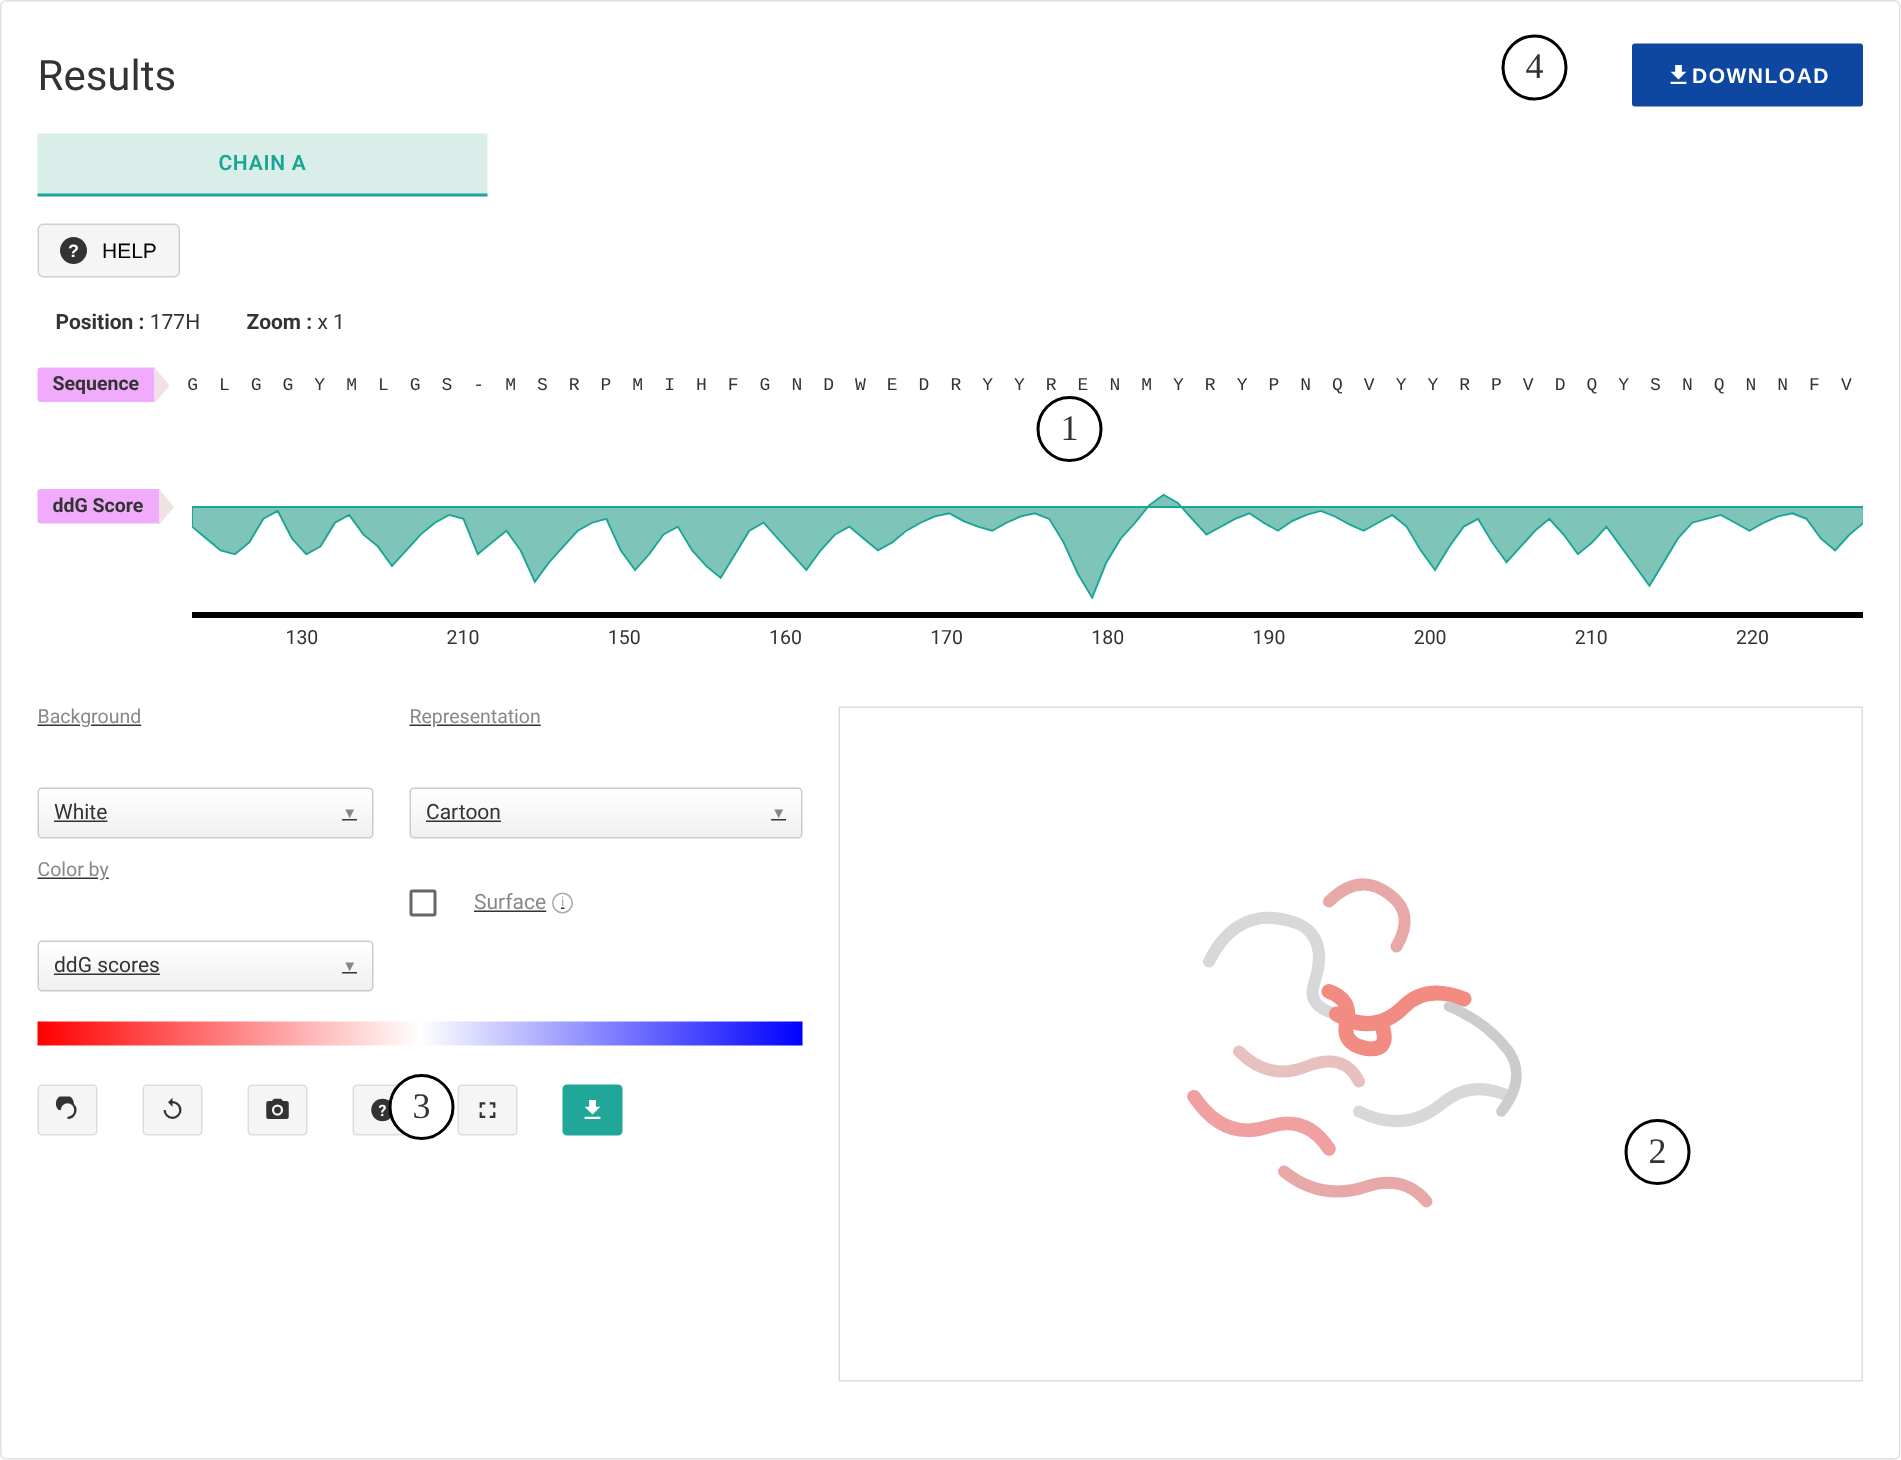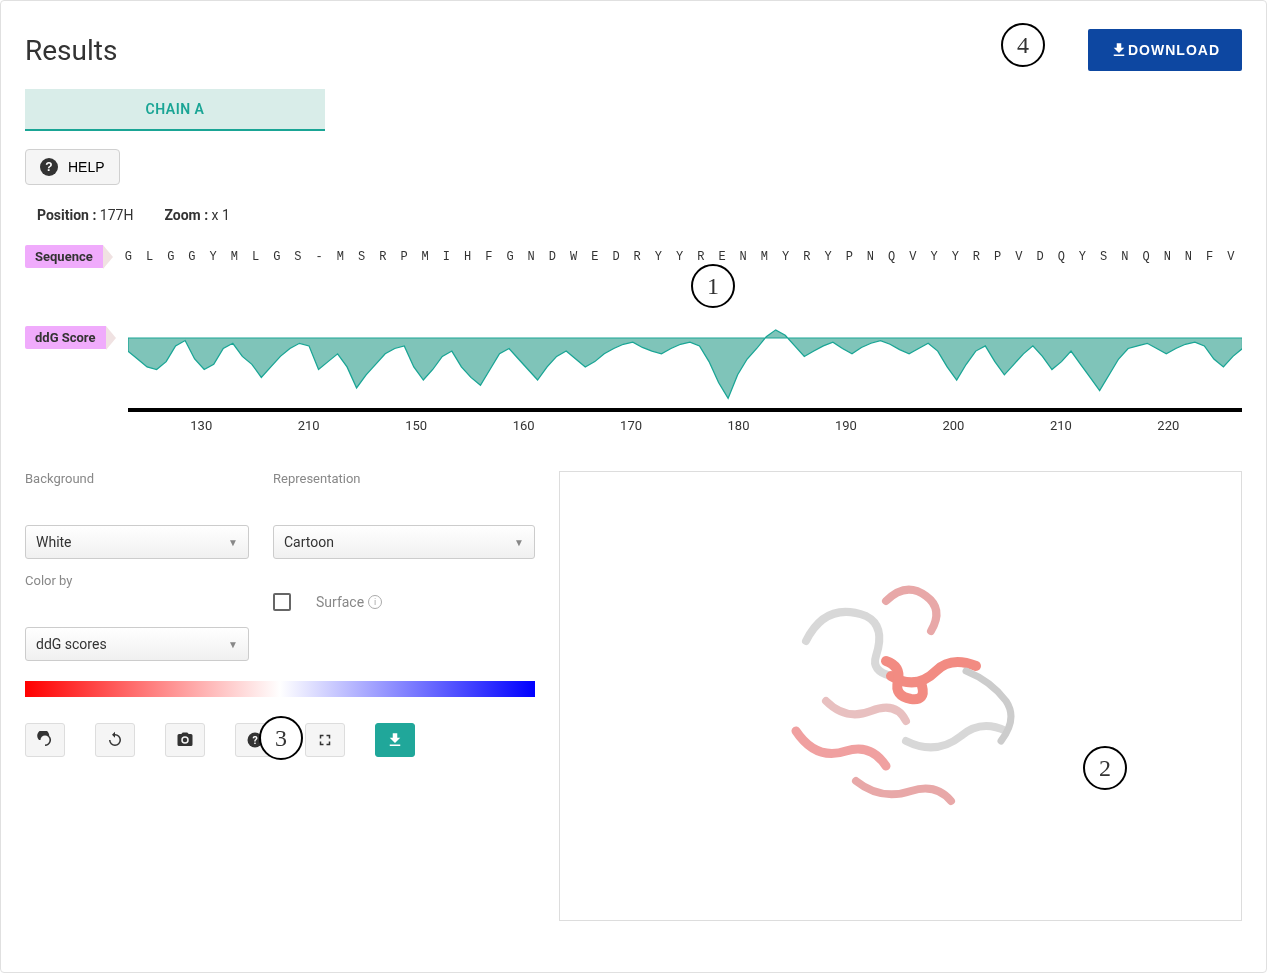--- a/index.html
+++ b/index.html
@@ -20,21 +20,21 @@
 .track-label { background: #f0abfc; padding: 4px 10px; font-size: 13px; font-weight: 700; position: relative; border-radius: 2px 0 0 2px; white-space: nowrap; }
 .track-label::after { content: ''; position: absolute; right: -10px; top: 0; bottom: 0; width: 0; border-top: 12px solid transparent; border-bottom: 12px solid transparent; border-left: 10px solid #f0e2e2; }
 .sequence-text { font-family: 'Courier New', monospace; font-size: 12px; letter-spacing: 3.4px; white-space: nowrap; margin-left: 22px; flex: 1; overflow: hidden; }
 .ddg-row { display: flex; align-items: flex-start; margin-top: 58px; }
 .ddg-chart { margin-left: 22px; flex: 1; }
 .ddg-chart svg { width: 100%; height: 80px; display: block; }
 .axis-line { border-top: 4px solid #000; margin-top: 2px; }
 .x-axis { display: flex; justify-content: space-between; padding: 6px 20px 0; font-size: 13px; }
 .x-axis span { flex: 1; text-align: center; }
 .lower { display: flex; gap: 24px; margin-top: 38px; }
-.controls-col { width: 510px; }
+.controls-col { width: 510px; text-decoration: underline; }
 .control-row { display: flex; gap: 24px; margin-bottom: 14px; }
 .control-group { flex: 1; }
 .control-group.narrow { flex: 0 0 224px; }
 .control-label { font-size: 13px; color: #888; margin-bottom: 6px; display: block; }
 .dropdown { width: 100%; background: linear-gradient(#fff, #f0f0f0); border: 1px solid #ccc; border-radius: 3px; padding: 8px 10px; font-size: 14px; display: flex; justify-content: space-between; align-items: center; cursor: pointer; margin-top: 39px; }
 .dropdown .caret { font-size: 10px; color: #888; }
 .checkbox-row { display: flex; align-items: center; gap: 25px; padding-top: 20px; }
 .checkbox { width: 18px; height: 18px; border: 2px solid #666; border-radius: 2px; cursor: pointer; }
 .surface-label { color: #888; font-size: 14px; display: flex; align-items: center; gap: 4px; }
 .info-icon { width: 14px; height: 14px; border: 1px solid #aaa; border-radius: 50%; display: inline-flex; align-items: center; justify-content: center; font-size: 9px; color: #aaa; }

